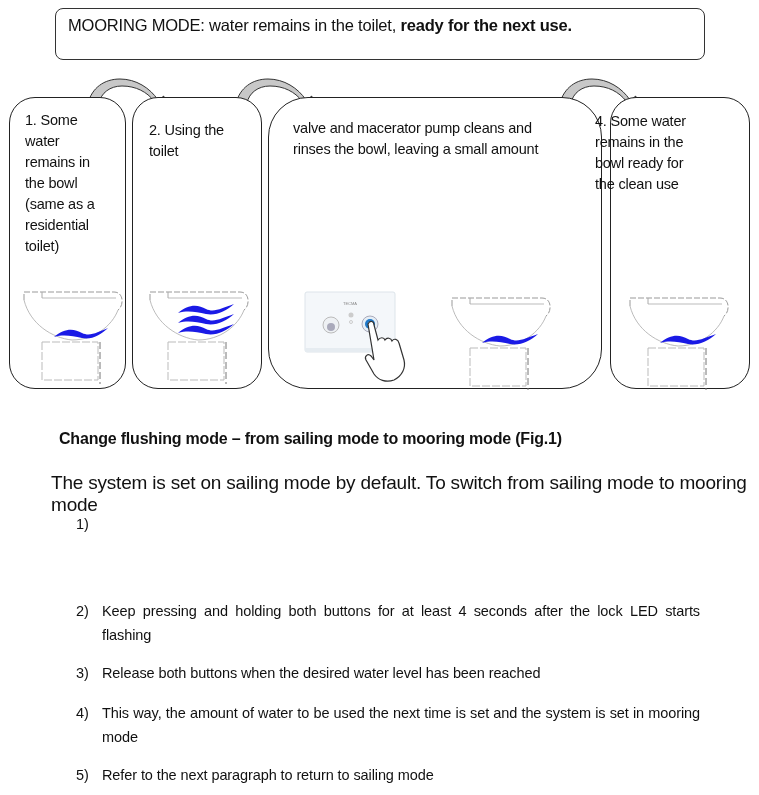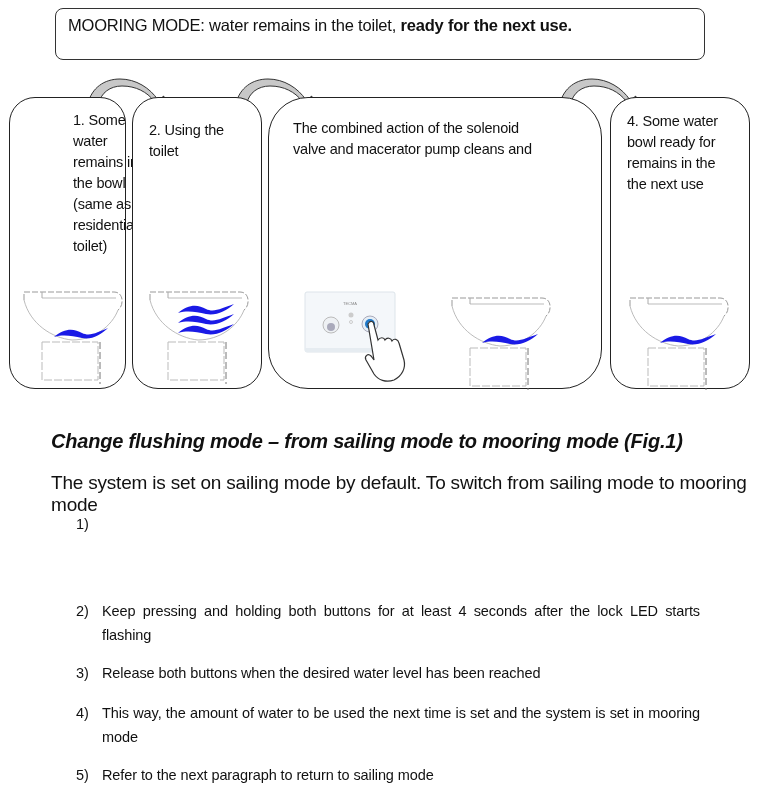--- a/index.html
+++ b/index.html
@@ -5,21 +5,21 @@
   html, body { margin: 0; padding: 0; background: #ffffff; }
   body { width: 759px; height: 795px; position: relative; overflow: hidden;
          font-family: "Liberation Sans", "DejaVu Sans", sans-serif; color: #111; }
   .abs { position: absolute; }
   .title-box { left: 55px; top: 8px; width: 650px; height: 52px; border: 1.5px solid #333;
                border-radius: 8px; box-sizing: border-box; padding: 7px 0 4px 12px;
                font-size: 16.5px; letter-spacing: -0.2px; }
   .title-box b { font-weight: bold; }
   .panel { border: 1.5px solid #222; border-radius: 26px; box-sizing: border-box; background: #fff; }
   .ptext { font-size: 14.5px; line-height: 21px; letter-spacing: -0.2px; }
-  .heading { font-style: italic; font-weight: bold; font-size: 20px; letter-spacing: -0.2px; }
+  .heading { font-weight: bold; font-size: 16px; letter-spacing: -0.2px; margin-left: 8px; }
   .para { font-size: 19px; letter-spacing: -0.2px; }
   .step { left: 76px; width: 624px; font-size: 14.5px; line-height: 24px; letter-spacing: -0.1px; }
   .step .num { position: absolute; left: 0; top: 0; }
   .step .txt { position: absolute; left: 26px; width: 598px; text-align: justify; }
   svg { overflow: visible; }
 </style>
 </head>
 <body>
 
 <div class="abs title-box">
@@ -32,48 +32,48 @@
   </g>
   <g>
     <path d="M236,103 C240,88 252,79 268,79 C284,79 298,88 306,100 L312,96 L308,110 L296,103 L302,101 C295,92 284,86 270,86 C258,86 249,93 247,103 Z" fill="#c8c8c8" stroke="#333" stroke-width="1"></path>
   </g>
   <g>
     <path d="M560,103 C564,88 576,79 592,79 C608,79 622,88 630,100 L636,96 L632,110 L620,103 L626,101 C619,92 608,86 594,86 C582,86 573,93 571,103 Z" fill="#c8c8c8" stroke="#333" stroke-width="1"></path>
   </g>
 </svg>
 
 <div class="abs panel" style="left:9px;top:97px;width:117px;height:292px;"></div>
-<div class="abs ptext" style="left:25px;top:110px;width:100px;margin-left:48px;">
+<div class="abs ptext" style="left:25px;top:110px;width:100px;">
   <div>1. Some</div>
   <div>water</div>
   <div>remains in</div>
   <div>the bowl</div>
   <div>(same as a</div>
   <div>residential</div>
   <div>toilet)</div>
 </div>
 
 <div class="abs panel" style="left:132px;top:97px;width:130px;height:292px;"></div>
 <div class="abs ptext" style="left:149px;top:120px;width:110px;">
   <div>2. Using the</div>
   <div>toilet</div>
 </div>
 
 <div class="abs panel" style="left:268px;top:97px;width:334px;height:292px;border-radius:40px;"></div>
 <div class="abs ptext" style="left:293px;top:118px;width:300px;">
-  <div>The combined action of the solenoid</div>
   <div>valve and macerator pump cleans and</div>
+  <div>rinses the bowl, leaving a small amount</div>
 </div>
 
 <div class="abs panel" style="left:610px;top:97px;width:140px;height:292px;"></div>
-<div class="abs ptext" style="left:627px;top:111px;width:120px;">
+<div class="abs ptext" style="left:595px;top:111px;width:120px;">
   <div>4. Some water</div>
+  <div>remains in the</div>
   <div>bowl ready for</div>
-  <div>remains in the</div>
-  <div>the next use</div>
+  <div>the clean use</div>
 </div>
 
 <svg class="abs" style="left:0;top:270px" width="759" height="120">
   <defs>
     <g id="toilet">
       <path d="M0,20 L0,12 L90,12 C100,12 100,26 94,30" fill="none" stroke="#999" stroke-width="1" stroke-dasharray="6,2"></path>
       <path d="M0,20 C6,44 28,58 48,60 C70,60 88,46 94,30" fill="none" stroke="#aaa" stroke-width="0.8"></path>
       <line x1="18" y1="18" x2="92" y2="18" stroke="#bbb" stroke-width="1"></line>
       <path d="M18,12 L18,18" stroke="#aaa"></path>
       <rect x="18" y="62" width="56" height="38" fill="none" stroke="#bbb" stroke-width="1" stroke-dasharray="8,2"></rect>

